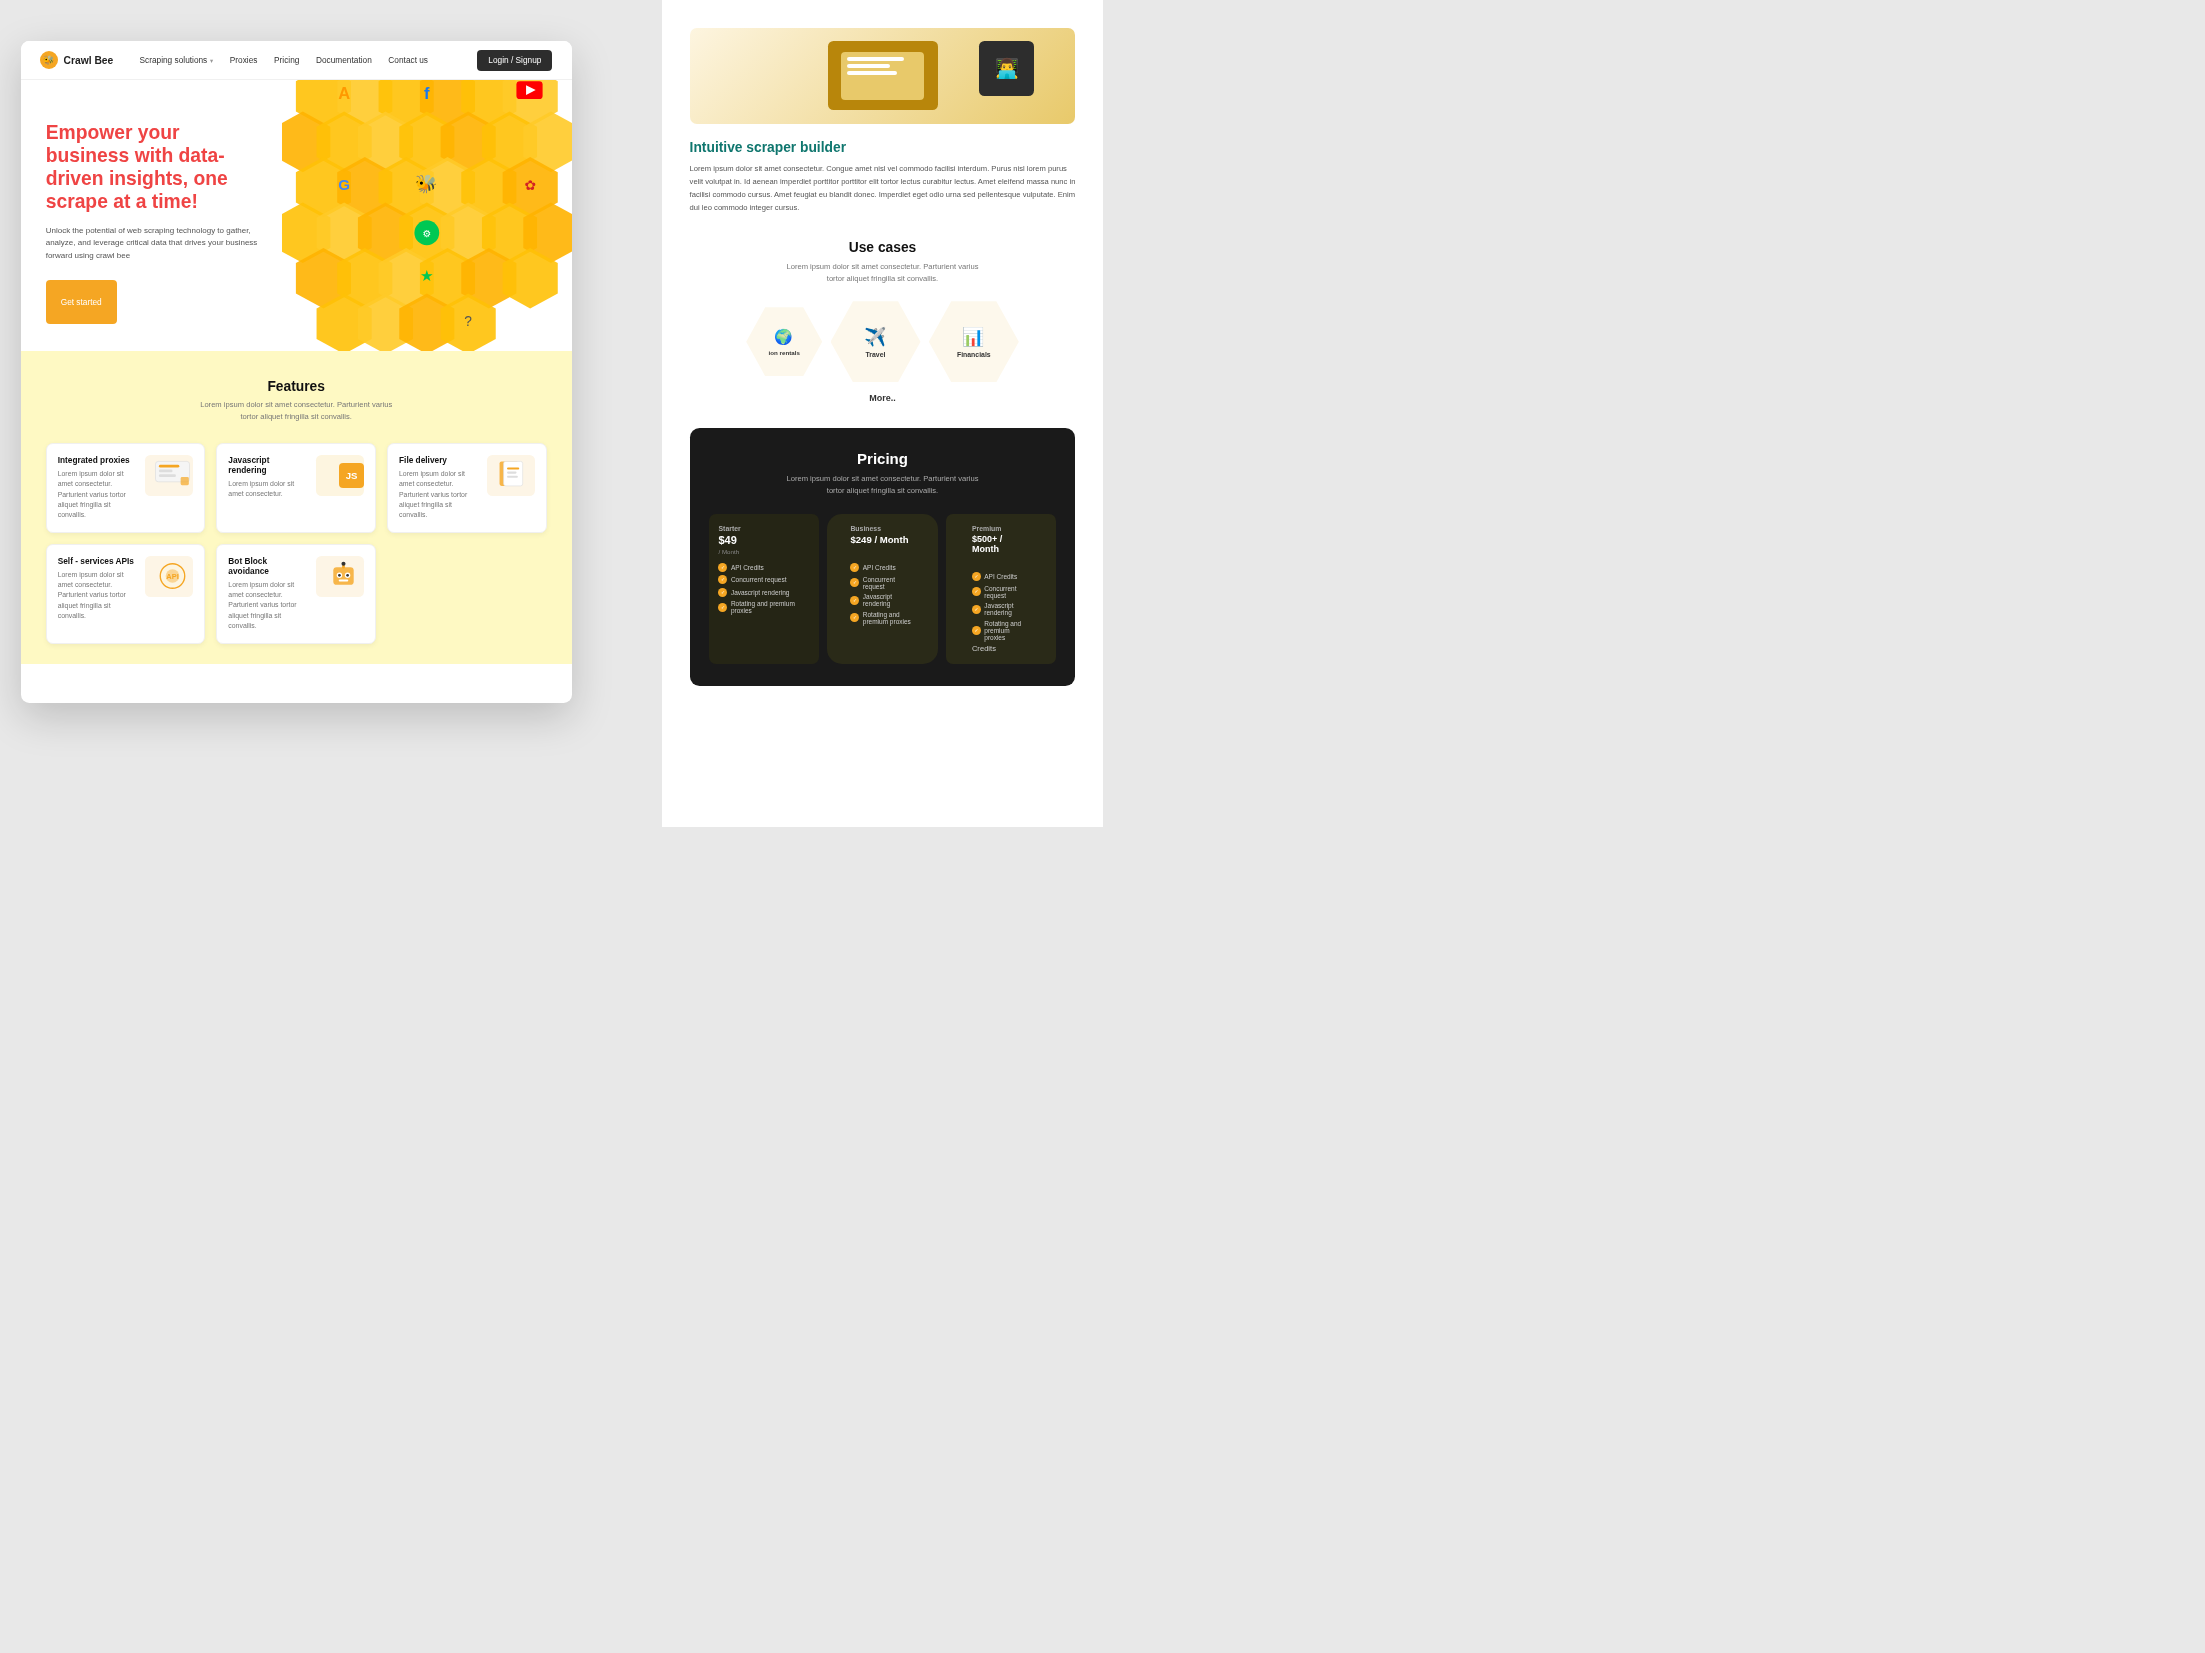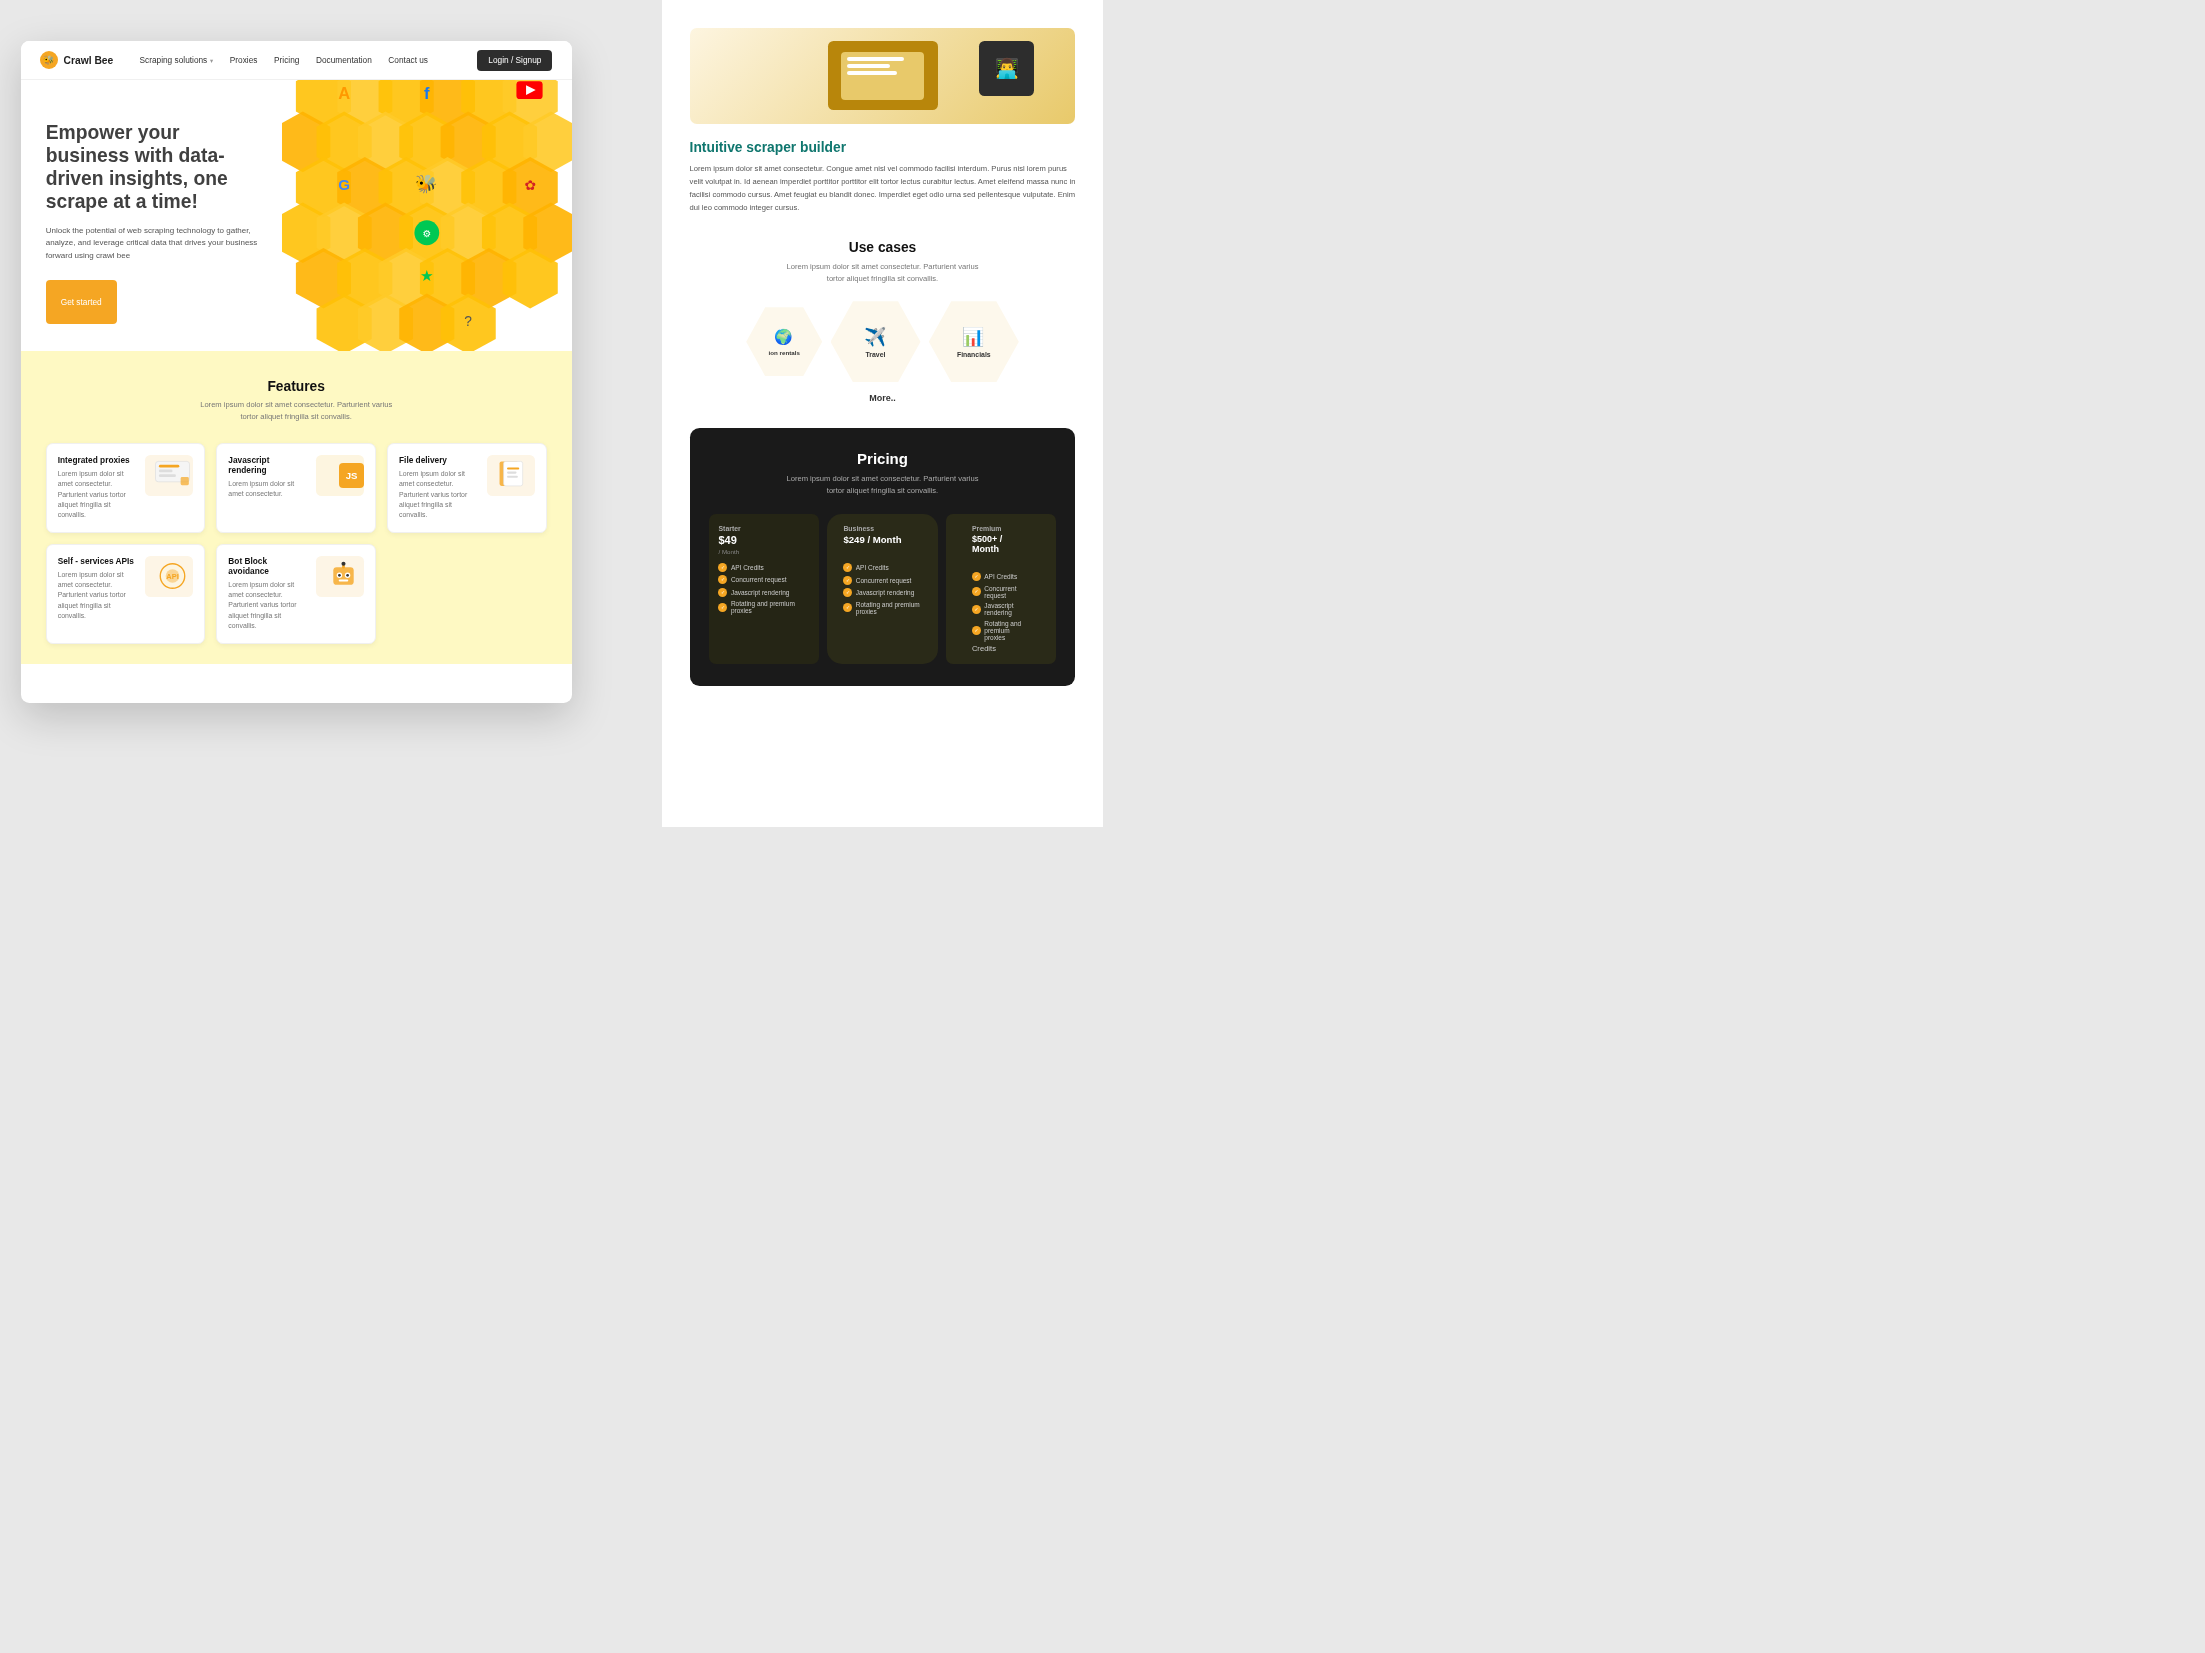--- a/index.html
+++ b/index.html
@@ -91,21 +91,21 @@
     .hero-content {
       position: relative;
       z-index: 5;
       padding: 41px 25px 27.6px;
       max-width: 262px;
     }
     .hero-title {
       font-size: 19.3px;
       font-weight: 800;
       line-height: 1.2;
-      color: #404040;
+      color: #ef4444;
       margin-bottom: 11px;
     }
     .hero-subtitle {
       font-size: 8px;
       color: #555;
       line-height: 1.6;
       margin-bottom: 16.5px;
     }
     .hero-btn {
       background: #f5a623;
@@ -255,21 +255,21 @@
           <div style="display:flex;align-items:center;gap:3.4px;margin-bottom:3.4px;font-size:6.5px;color:#ccc;">
             <span style="width:9px;height:9px;background:#f5a623;border-radius:50%;display:flex;align-items:center;justify-content:center;font-size:4.8px;color:#fff;flex-shrink:0;">✓</span>
             <span>Javascript rendering</span>
           </div>
           <div style="display:flex;align-items:center;gap:3.4px;margin-bottom:3.4px;font-size:6.5px;color:#ccc;">
             <span style="width:9px;height:9px;background:#f5a623;border-radius:50%;display:flex;align-items:center;justify-content:center;font-size:4.8px;color:#fff;flex-shrink:0;">✓</span>
             <span>Rotating and premium proxies</span>
           </div>
         </div>
 
-        <div style="background:#2a2a18;border-radius:15px;padding:11px 16px;">
+        <div style="background:#2a2a18;border-radius:15px;padding:11px 23px;">
           <div style="font-size:6.9px;color:#aaa;font-weight:600;margin-bottom:2.8px;">Business</div>
           <div style="font-size:9.6px;font-weight:700;color:#fff;margin-bottom:1.4px;">$249 / Month</div>
           <div style="height:8.3px;margin-bottom:8.3px;"></div>
           <div style="display:flex;align-items:center;gap:3.4px;margin-bottom:3.4px;font-size:6.5px;color:#ccc;">
             <span style="width:9px;height:9px;background:#f5a623;border-radius:50%;display:flex;align-items:center;justify-content:center;font-size:4.8px;color:#fff;flex-shrink:0;">✓</span>
             <span>API Credits</span>
           </div>
           <div style="display:flex;align-items:center;gap:3.4px;margin-bottom:3.4px;font-size:6.5px;color:#ccc;">
             <span style="width:9px;height:9px;background:#f5a623;border-radius:50%;display:flex;align-items:center;justify-content:center;font-size:4.8px;color:#fff;flex-shrink:0;">✓</span>
             <span>Concurrent request</span>

